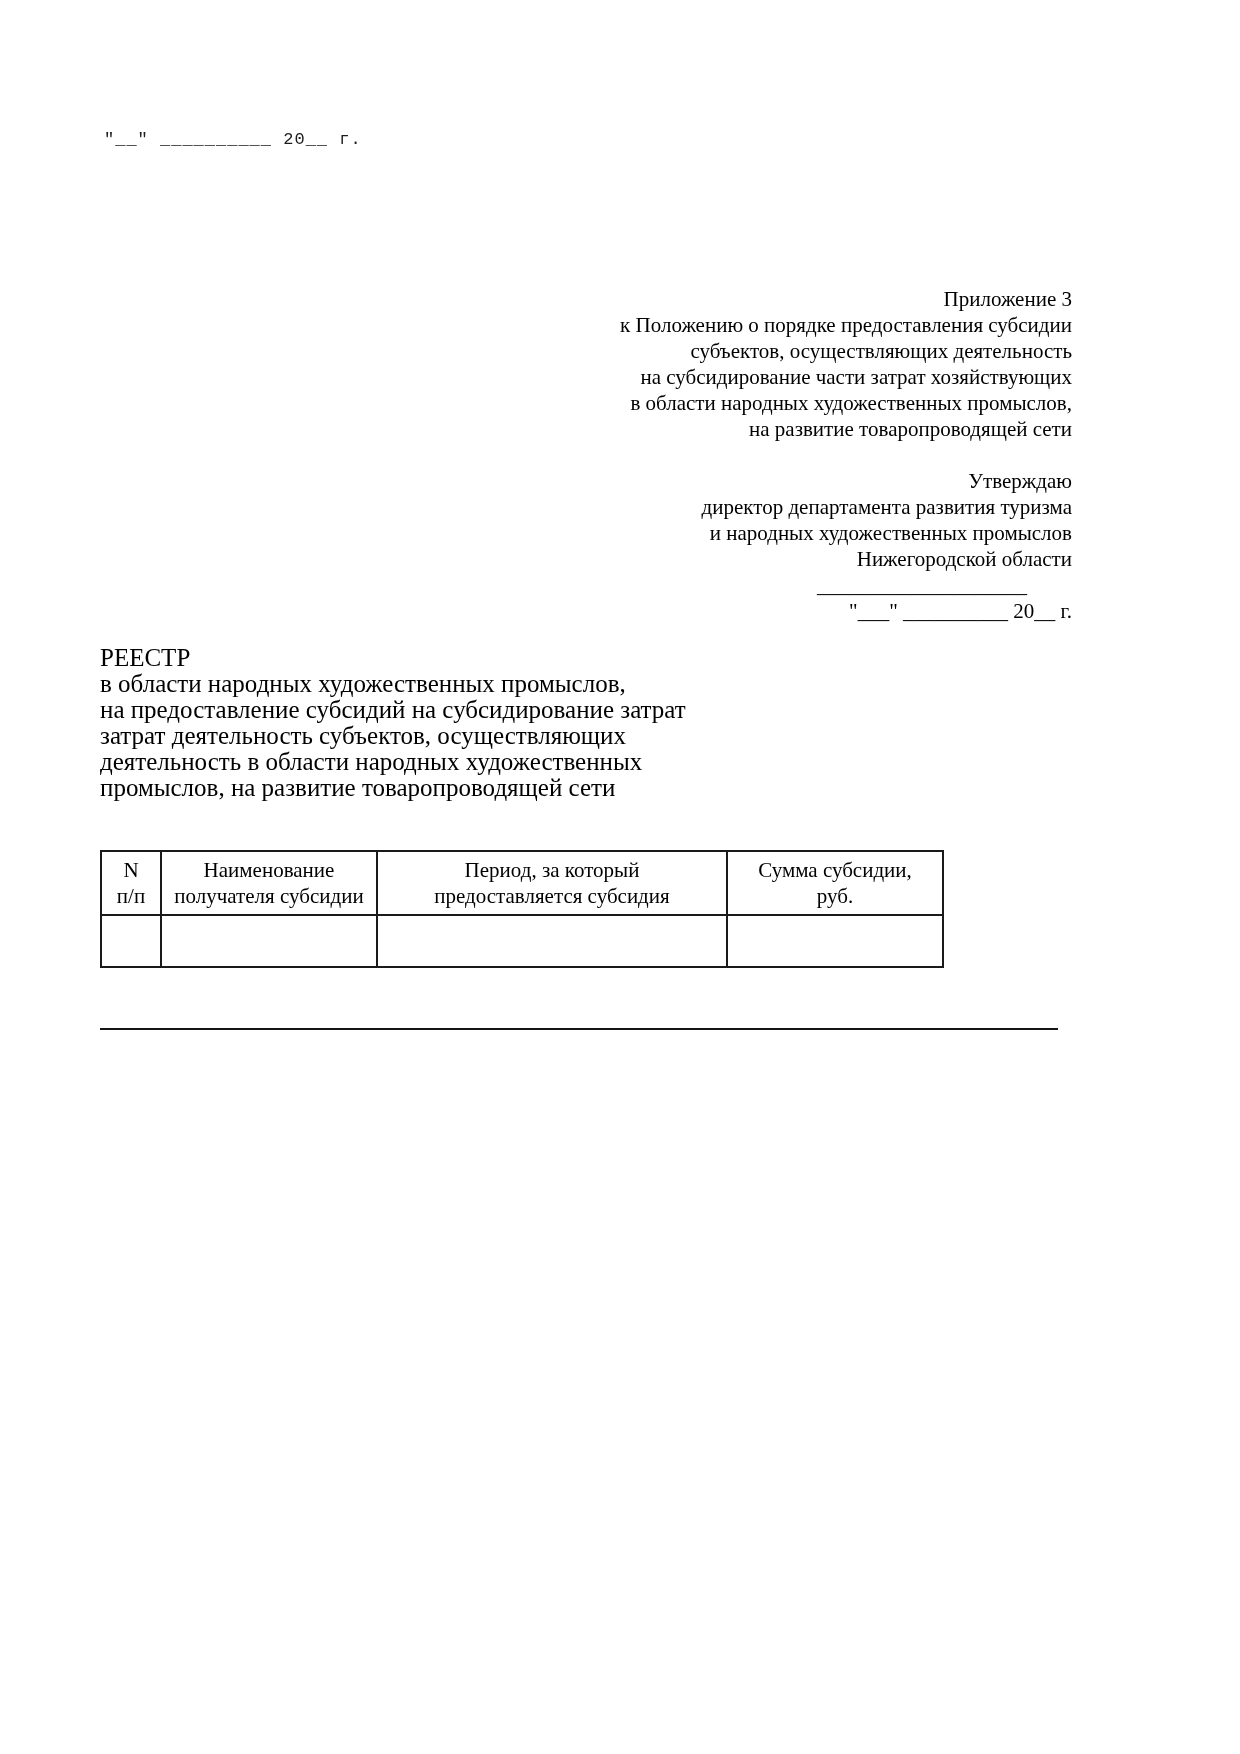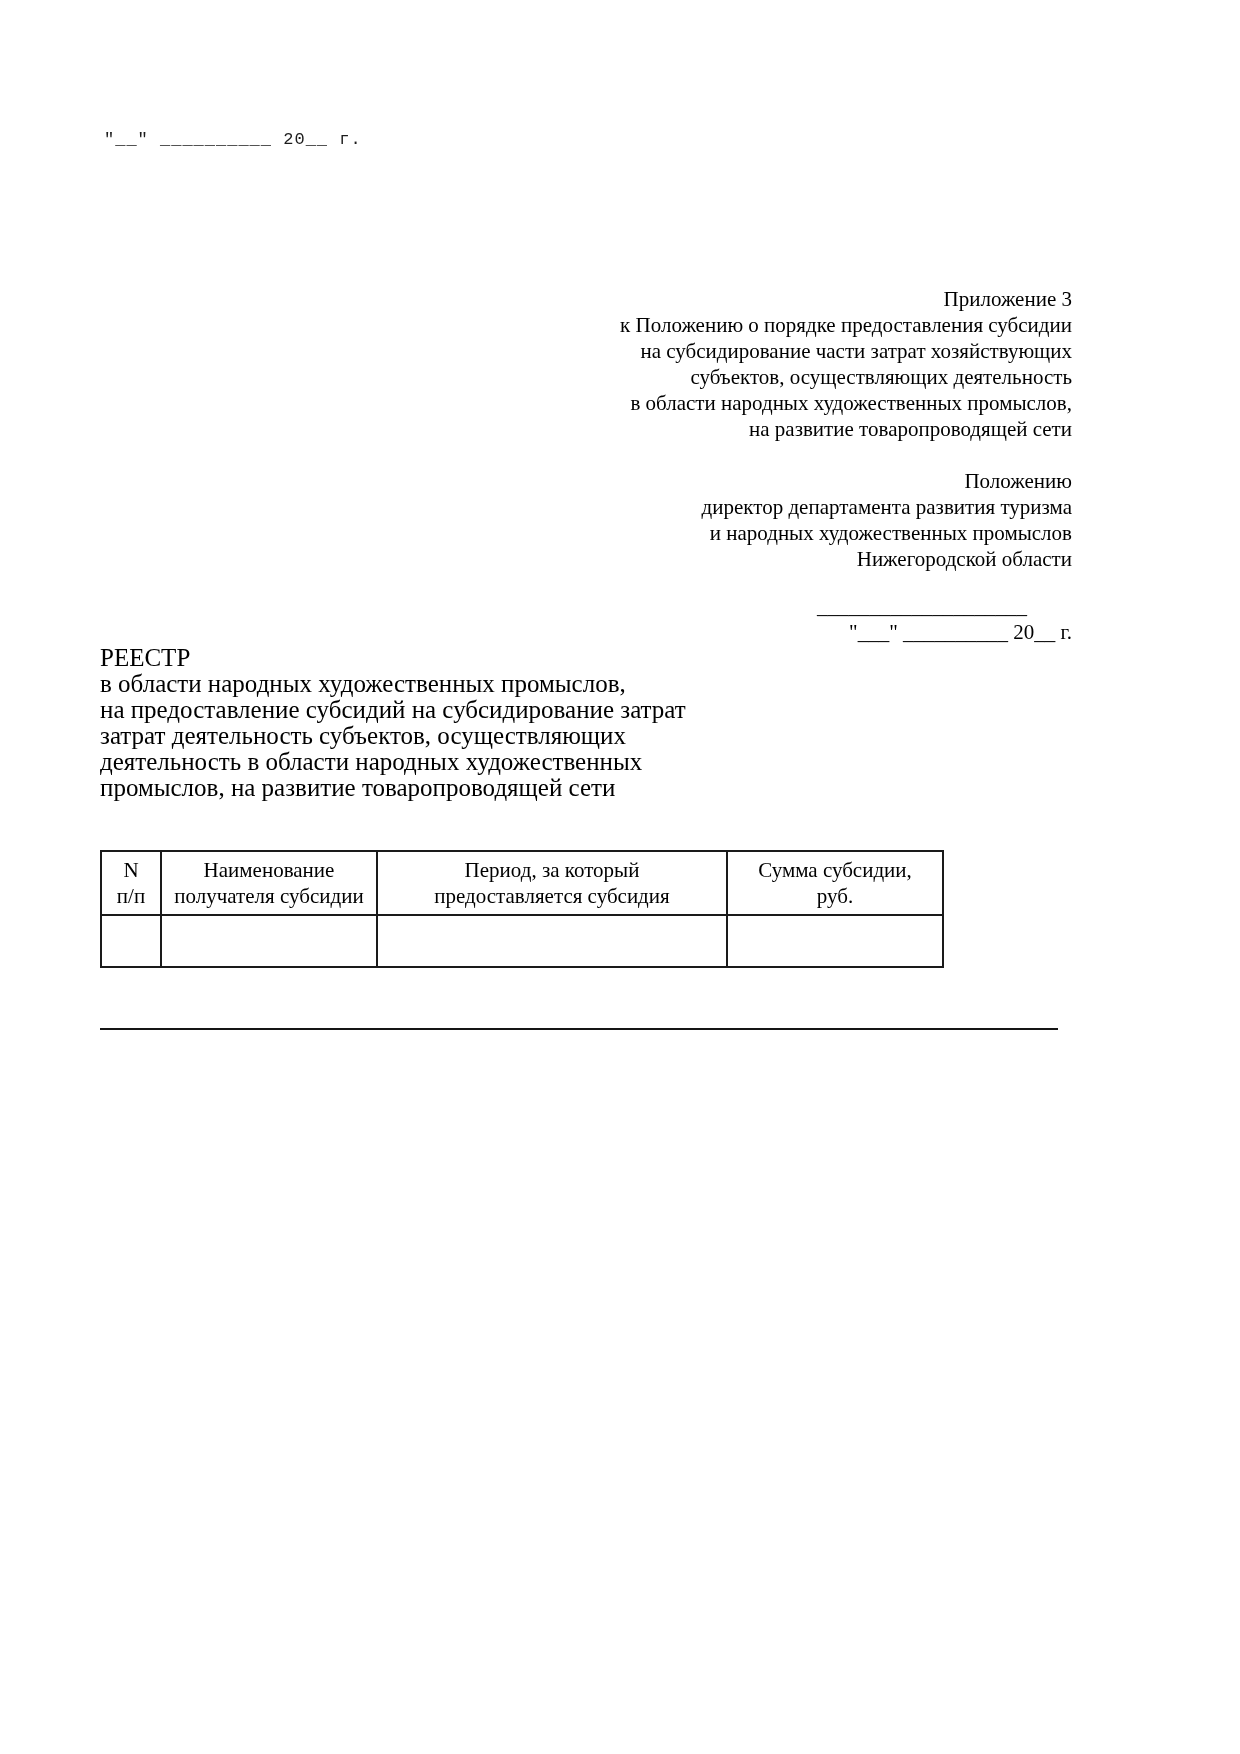--- a/index.html
+++ b/index.html
@@ -35,21 +35,20 @@
     text-align: right;
     font-size: 21px;
     line-height: 26px;
     white-space: nowrap;
   }
   .appendix { top: 286px; }
   .approval { top: 468px; }
   .sig-line {
     padding-right: 45px;
     letter-spacing: 0px;
-    margin-top: 21px;
   }
   .center-block {
     position: absolute;
     left: 100px;
     top: 645px;
     width: 962px;
     text-align: left;
     font-size: 25px;
     line-height: 26px;
   }
@@ -84,28 +83,28 @@
 </head>
 <body>
 
 <div class="page">
 
   <div class="top-date mono">"__" __________ 20__ г.</div>
 
   <div class="right-block appendix">
     <div>Приложение 3</div>
     <div>к Положению о порядке предоставления субсидии</div>
+    <div>субъектов, осуществляющих деятельность</div>
     <div>на субсидирование части затрат хозяйствующих</div>
-    <div>субъектов, осуществляющих деятельность</div>
     <div>в области народных художественных промыслов,</div>
     <div>на развитие товаропроводящей сети</div>
   </div>
 
   <div class="right-block approval">
-    <div>Положению</div>
+    <div>Утверждаю</div>
     <div>директор департамента развития туризма</div>
     <div>и народных художественных промыслов</div>
     <div>Нижегородской области</div>
     <div class="sig-line">____________________</div>
     <div>"___" __________ 20__ г.</div>
   </div>
 
   <div class="center-block">
     <div>РЕЕСТР</div>
     <div>в области народных художественных промыслов,</div>

